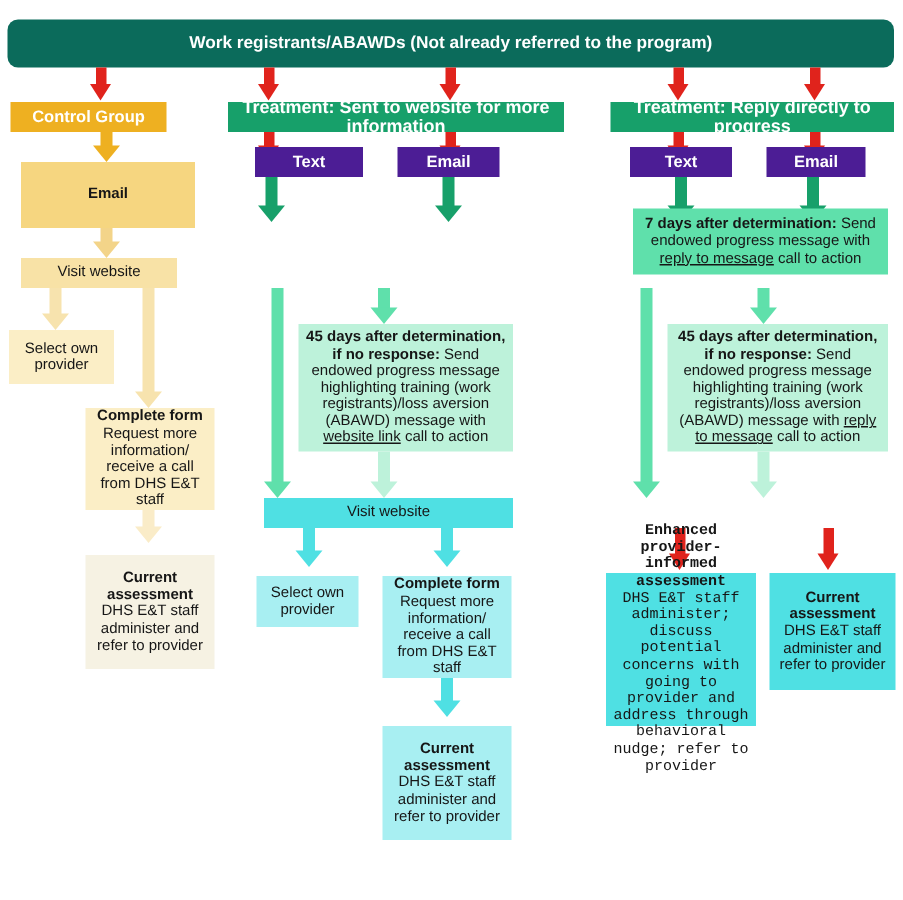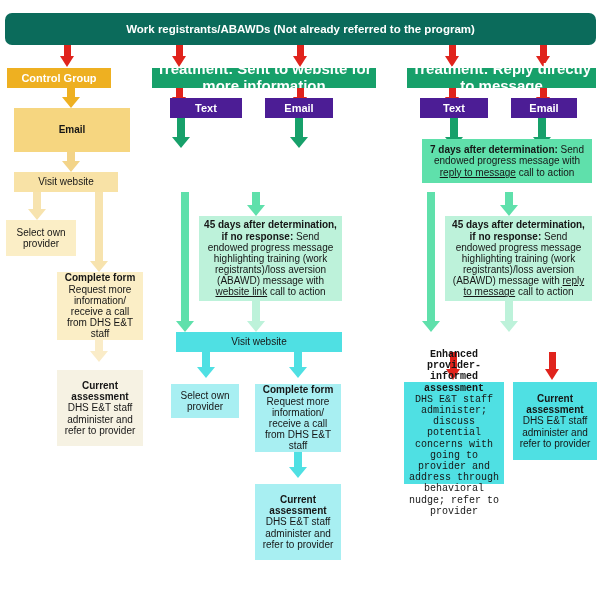--- a/index.html
+++ b/index.html
@@ -35,21 +35,21 @@
     font-weight:bold;
     font-size:11.5px;
     border-radius:7px;
   }
 
   
   .thead{
     background:#17a06a;
     color:#ffffff;
     font-weight:bold;
-    font-size:15px;
+    font-size:12px;
   }
   .nodegreen{
     background:#4c1d95;
     color:#ffffff;
     font-weight:bold;
     font-size:11px;
   }
 
   
   .mint1{background:#5fe0ab;}
@@ -258,21 +258,21 @@
   </div>
 
   <div class="box cyan2" style="left:255px;top:484px;width:86px;height:76px;">
     <span class="inner">
       <b>Current assessment</b><br>
       <span>DHS E&amp;T staff administer and refer to provider</span>
     </span>
   </div>
 
   <div class="box thead" style="left:407px;top:68px;width:189px;height:20px;">
-    <span class="inner">Treatment: Reply directly to message</span>
+    <span class="inner">Treatment: Reply directly to progress</span>
   </div>
 
   <div class="conn red" style="left:445px;top:88px;width:14px;height:20px;">
     <div class="shaft" style="left:4px;top:0;width:7px;height:11px;"></div>
     <div class="head" style="left:0;top:9px;border-top:11px solid #e0231c;"></div>
   </div>
   <div class="conn red" style="left:536px;top:88px;width:14px;height:20px;">
     <div class="shaft" style="left:4px;top:0;width:7px;height:11px;"></div>
     <div class="head" style="left:0;top:9px;border-top:11px solid #e0231c;"></div>
   </div>

